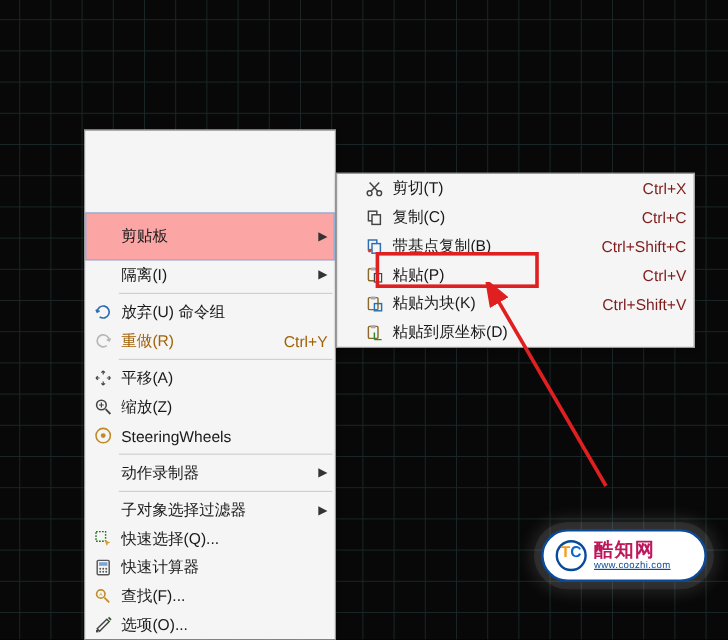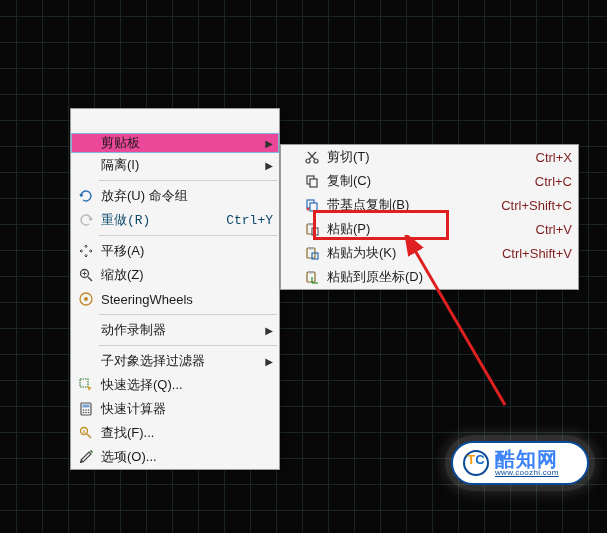--- a/index.html
+++ b/index.html
@@ -60,32 +60,33 @@
     flex: 1;
     padding-left: 4px;
     white-space: nowrap;
   }
   .menu-item .shortcut {
     color: #7f1d1d;
     padding-left: 10px;
     white-space: nowrap;
   }
   .menu-item.disabled .label,
-  .menu-item.disabled .shortcut { color: #0c4a6e; font-family: Liberation Mono, monospace; }
+  .menu-item.disabled .shortcut { color: #a16207; }
   .menu-item .arrow {
     width: 10px;
     text-align: right;
     font-size: 10px;
     color: #333;
   }
   .menu-item.highlighted {
-    background: #ec4899;
+    background: #fca5a5;
     border: 1px solid #7eb4e2;
     padding: 0 5px 0 3px;
-    height: 20px;
+    height: 40px;
+    margin-top: 44px;
   }
   .sep {
     height: 1px;
     background: #d0d0d0;
     margin: 3px 2px 3px 28px;
   }
   .red-box {
     position: absolute;
     border: 3px solid #e02020;
     left: 313px;
@@ -123,21 +124,21 @@
     justify-content: center;
     margin-right: 6px;
   }
   .watermark .wm-logo .tc {
     font-size: 13px;
     font-weight: bold;
   }
   .watermark .wm-logo .tc .t { color: #f39c12; }
   .watermark .wm-logo .tc .c { color: #0a68c8; }
   .watermark .wm-text { display: flex; flex-direction: column; line-height: 1; }
-  .watermark .wm-cn { font-size: 20px; font-weight: bold; color: #3b82f6; letter-spacing: 1px; }
+  .watermark .wm-cn { font-size: 16px; font-weight: bold; color: #be185d; letter-spacing: 1px; }
   .watermark .wm-en { font-size: 8px; color: #0a4a9a; letter-spacing: 0.3px; text-decoration: underline; }
   svg.i { width: 16px; height: 16px; }
 </style>
 </head>
 <body>
 
 <div class="grid-bg"></div>
 
 <div class="menu main-menu">
 

